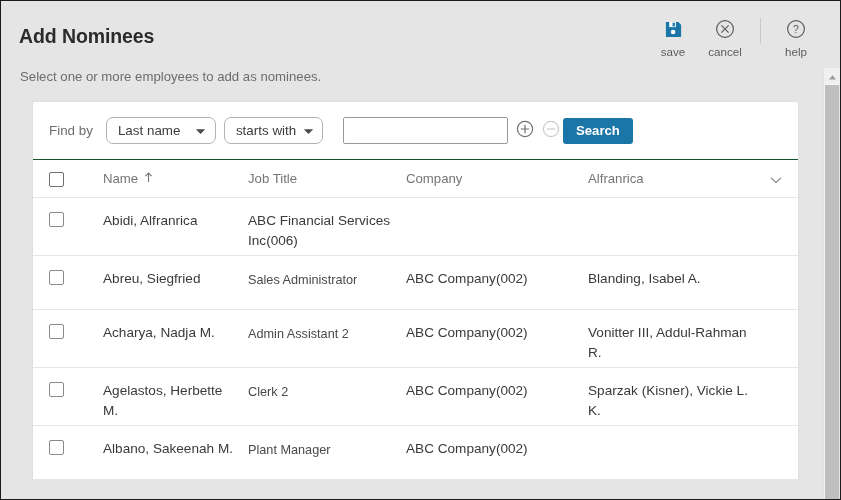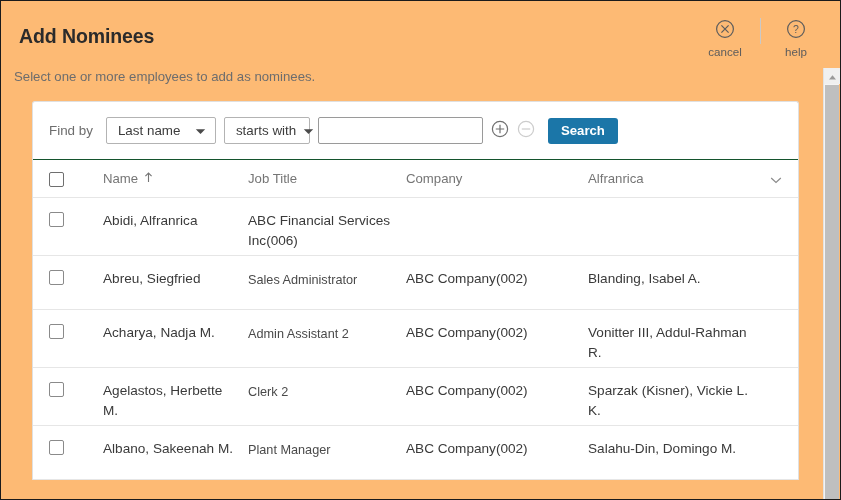--- a/index.html
+++ b/index.html
@@ -9,21 +9,21 @@
     height: 500px;
     overflow: hidden;
     background: #ffffff;
     font-family: "Liberation Sans", sans-serif;
   }
 
   #app {
     position: relative;
     width: 841px;
     height: 500px;
-    background: #fdba74;
+    background: #e5e5e5;
     border: 1px solid #1b1b1b;
     overflow: hidden;
   }
 
   
   .header {
     position: absolute;
     left: 0; top: 0;
     width: 839px;
     height: 60px;
@@ -31,21 +31,21 @@
   .page-title {
     position: absolute;
     left: 18px; top: 24px;
     font-size: 19.5px;
     font-weight: bold;
     color: #2b2b2b;
     letter-spacing: -0.1px;
   }
   .subtitle {
     position: absolute;
-    left: 13px; top: 68px;
+    left: 19px; top: 68px;
     font-size: 13.2px;
     color: #6d6d6d;
   }
 
   
   .toolbar {
     position: absolute;
     right: 18px; top: 16px;
     display: flex;
     align-items: flex-start;
@@ -129,50 +129,50 @@
     font-size: 13.4px;
     color: #6d6d6d;
     margin-right: 13px;
   }
   .dd {
     display: flex;
     align-items: center;
     justify-content: space-between;
     height: 27px;
     border: 1px solid #b3b3b3;
-    border-radius: 2px;
+    border-radius: 7px;
     background: #fff;
     padding: 0 9px 0 11px;
     font-size: 13.4px;
     color: #3c3c3c;
     cursor: pointer;
     white-space: nowrap;
   }
   .dd-lastname { width: 110px; margin-right: 8px; }
-  .dd-startswith { width: 86px; margin-right: 8px; }
+  .dd-startswith { width: 99px; margin-right: 20px; }
   .dd .caret { margin-left: 7px; }
   .text-input {
     width: 165px;
     height: 27px;
     border: 1px solid #9a9a9a;
     border-radius: 2px;
     background: #fff;
     font-size: 13.4px;
     color: #333;
     padding: 0 6px;
     font-family: inherit;
   }
   .circ-btn {
     margin-left: 8px;
     cursor: pointer;
     display: flex;
     align-items: center;
   }
   .search-btn {
-    margin-left: 13px;
+    margin-left: 3px;
     height: 26px;
     padding: 0 13px;
     background: #1b76a8;
     color: #ffffff;
     border: none;
     border-radius: 3px;
     font-size: 13.2px;
     font-weight: bold;
     cursor: pointer;
     font-family: inherit;
@@ -229,20 +229,31 @@
 <body>
 
 <div id="app">
 
   <div class="header">
     <div class="page-title">Add Nominees</div>
     <div class="subtitle">Select one or more employees to add as nominees.</div>
 
     <div class="toolbar">
 
+      <div class="tool-btn">
+        <span class="glyph">
+          <svg width="19" height="19" viewBox="0 0 20 20">
+            <path d="M2 2 h13 l3 3 v13 H2 Z" fill="#1b76a8"></path>
+            <rect x="5.5" y="2" width="7" height="5.5" fill="#ffffff"></rect>
+            <rect x="9" y="2.8" width="2.4" height="4" fill="#1b76a8"></rect>
+            <circle cx="9.6" cy="12.6" r="2.4" fill="#ffffff"></circle>
+          </svg>
+        </span>
+        <span class="lbl">save</span>
+      </div>
 
       <div class="tool-btn">
         <span class="glyph">
           <svg width="20" height="20" viewBox="0 0 20 20">
             <circle cx="10" cy="10" r="8.4" fill="none" stroke="#5c5c5c" stroke-width="1.2"></circle>
             <path d="M6.4 6.4 L13.6 13.6 M13.6 6.4 L6.4 13.6" stroke="#5c5c5c" stroke-width="1.2" fill="none"></path>
           </svg>
         </span>
         <span class="lbl">cancel</span>
       </div>
@@ -401,20 +412,19 @@
         <div class="c-chev"></div>
       </div>
 
       <div class="trow body">
         <div class="c-check">
           <span class="chkbox"></span>
         </div>
         <div class="c-name td-name">Albano, Sakeenah M.</div>
         <div class="c-job td-sub">Plant Manager</div>
         <div class="c-company td-name">ABC Company(002)</div>
-        <div class="c-super td-name">Salahu-Din, Domingo M.</div>
         <div class="c-chev"></div>
       </div>
 
     </div>
   </div>
 
 </div>
 
 </body></html>

